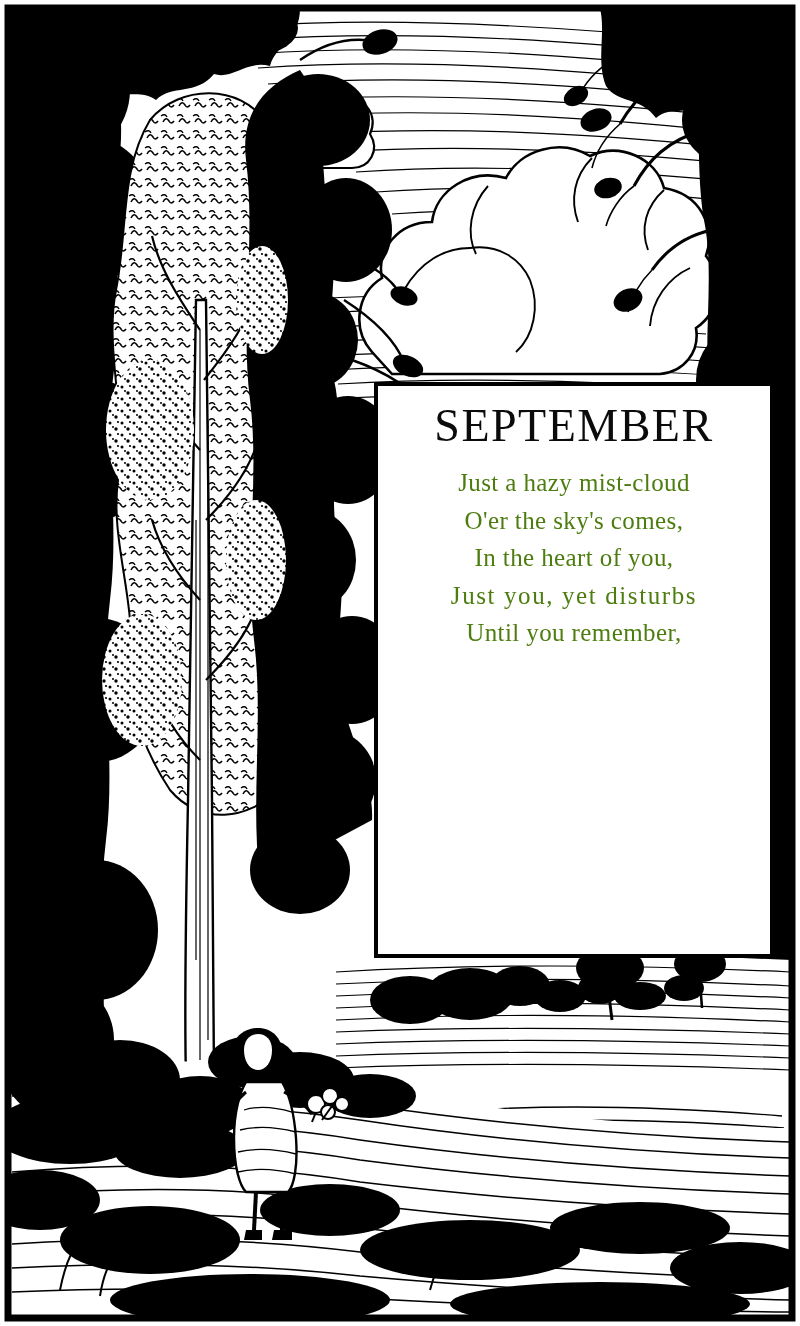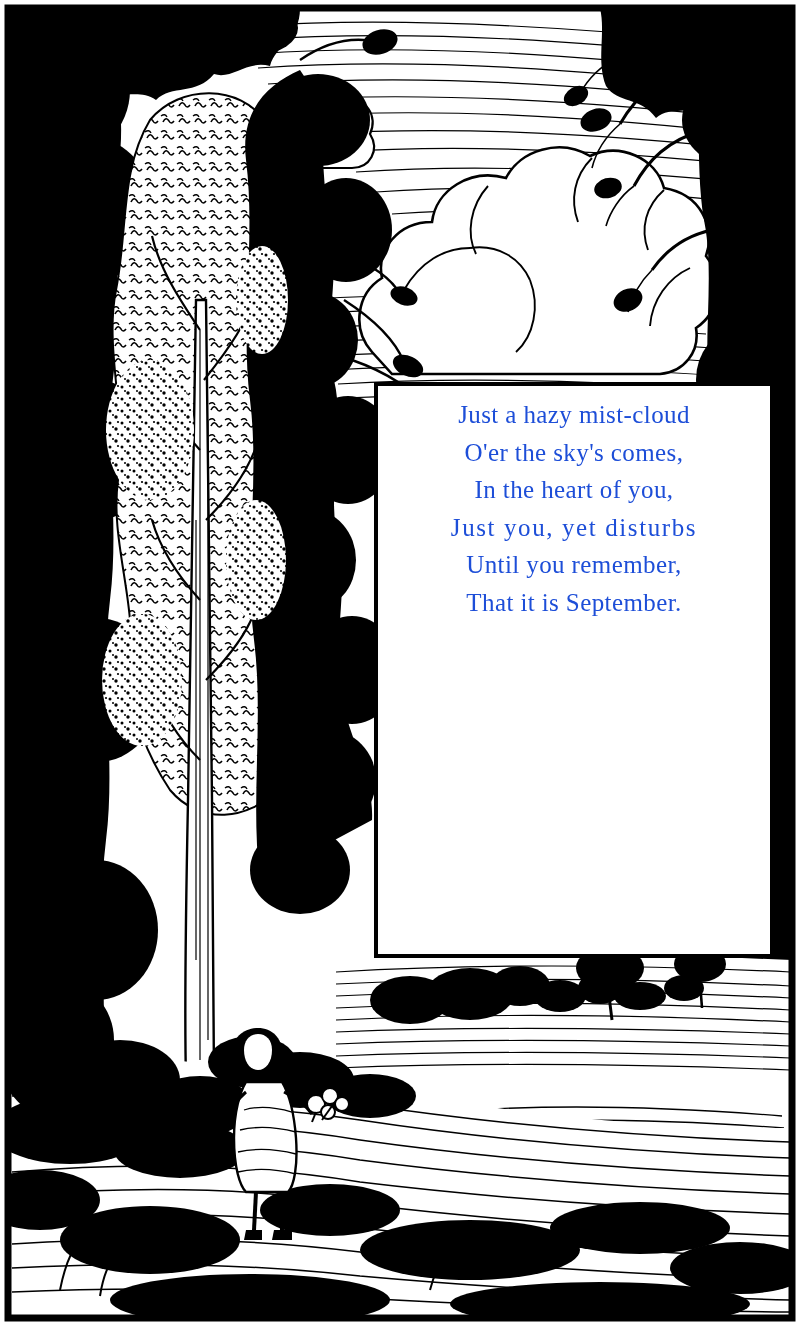--- a/index.html
+++ b/index.html
@@ -54,21 +54,21 @@
     line-height: 1.05;
     letter-spacing: 1.5px;
     font-weight: 400;
     margin: 6px 0 14px 0;
     color: #0b0b0b;
   }
   .poem-body {
     font-family: "Liberation Serif", serif;
     font-size: 25px;
     line-height: 1.50;
-    color: #1d4ed8;
+    color: #4d7c0f;
     letter-spacing: 0.4px;
   }
   .poem-line {
     white-space: nowrap;
     margin: 0;
   }
   .poem-line.wide { letter-spacing: 1.6px; }
   .poem-line.tight { letter-spacing: 0px; }
 </style>
 </head>
@@ -428,23 +428,23 @@
         </g>
 
         <circle cx="300" cy="1310" r="2.5" fill="#000"></circle>
       </g>
 
       <rect x="8" y="8" width="784" height="1310" fill="none" stroke="#000" stroke-width="7"></rect>
     </svg>
   </div>
 
   <div class="poem-card">
+    <div class="poem-title">SEPTEMBER</div>
     <div class="poem-body">
       <p class="poem-line">Just a hazy mist-cloud</p>
       <p class="poem-line">O'er the sky's comes,</p>
       <p class="poem-line">In the heart of you,</p>
       <p class="poem-line wide">Just you, yet disturbs</p>
       <p class="poem-line">Until you remember,</p>
-      <p class="poem-line">That it is September.</p>
     </div>
   </div>
 
 </div>
 
 </body></html>

